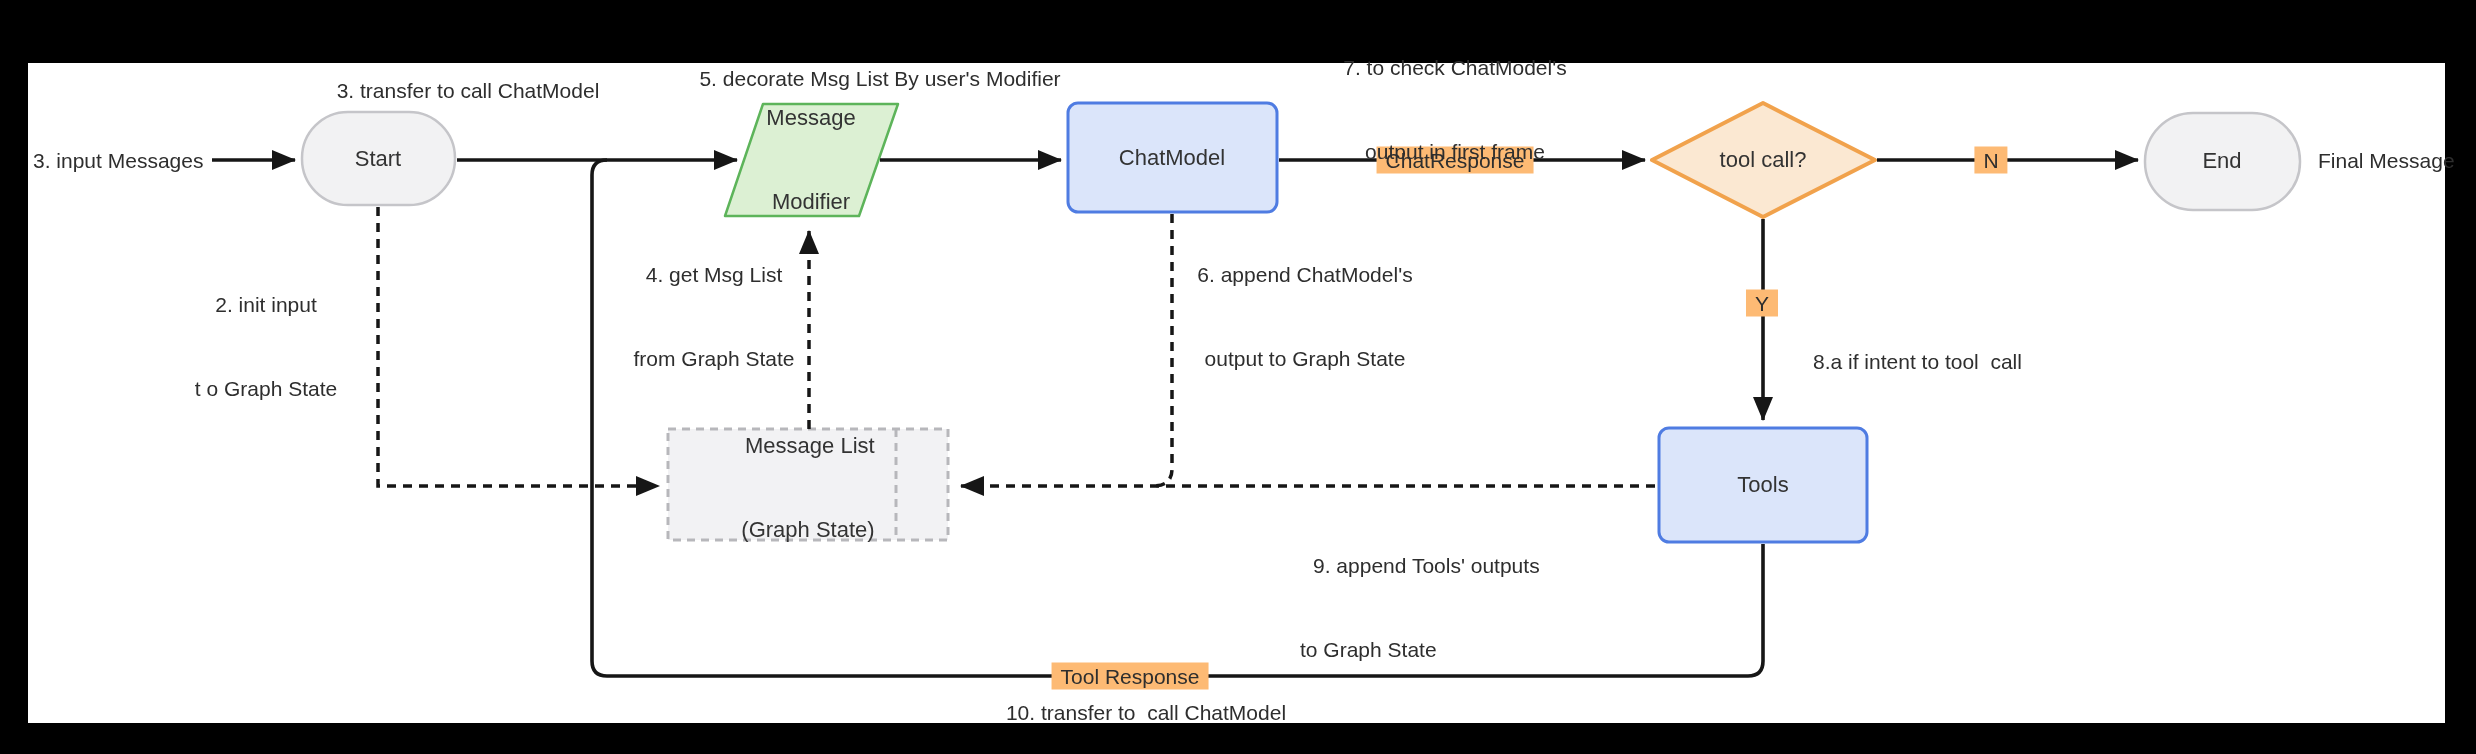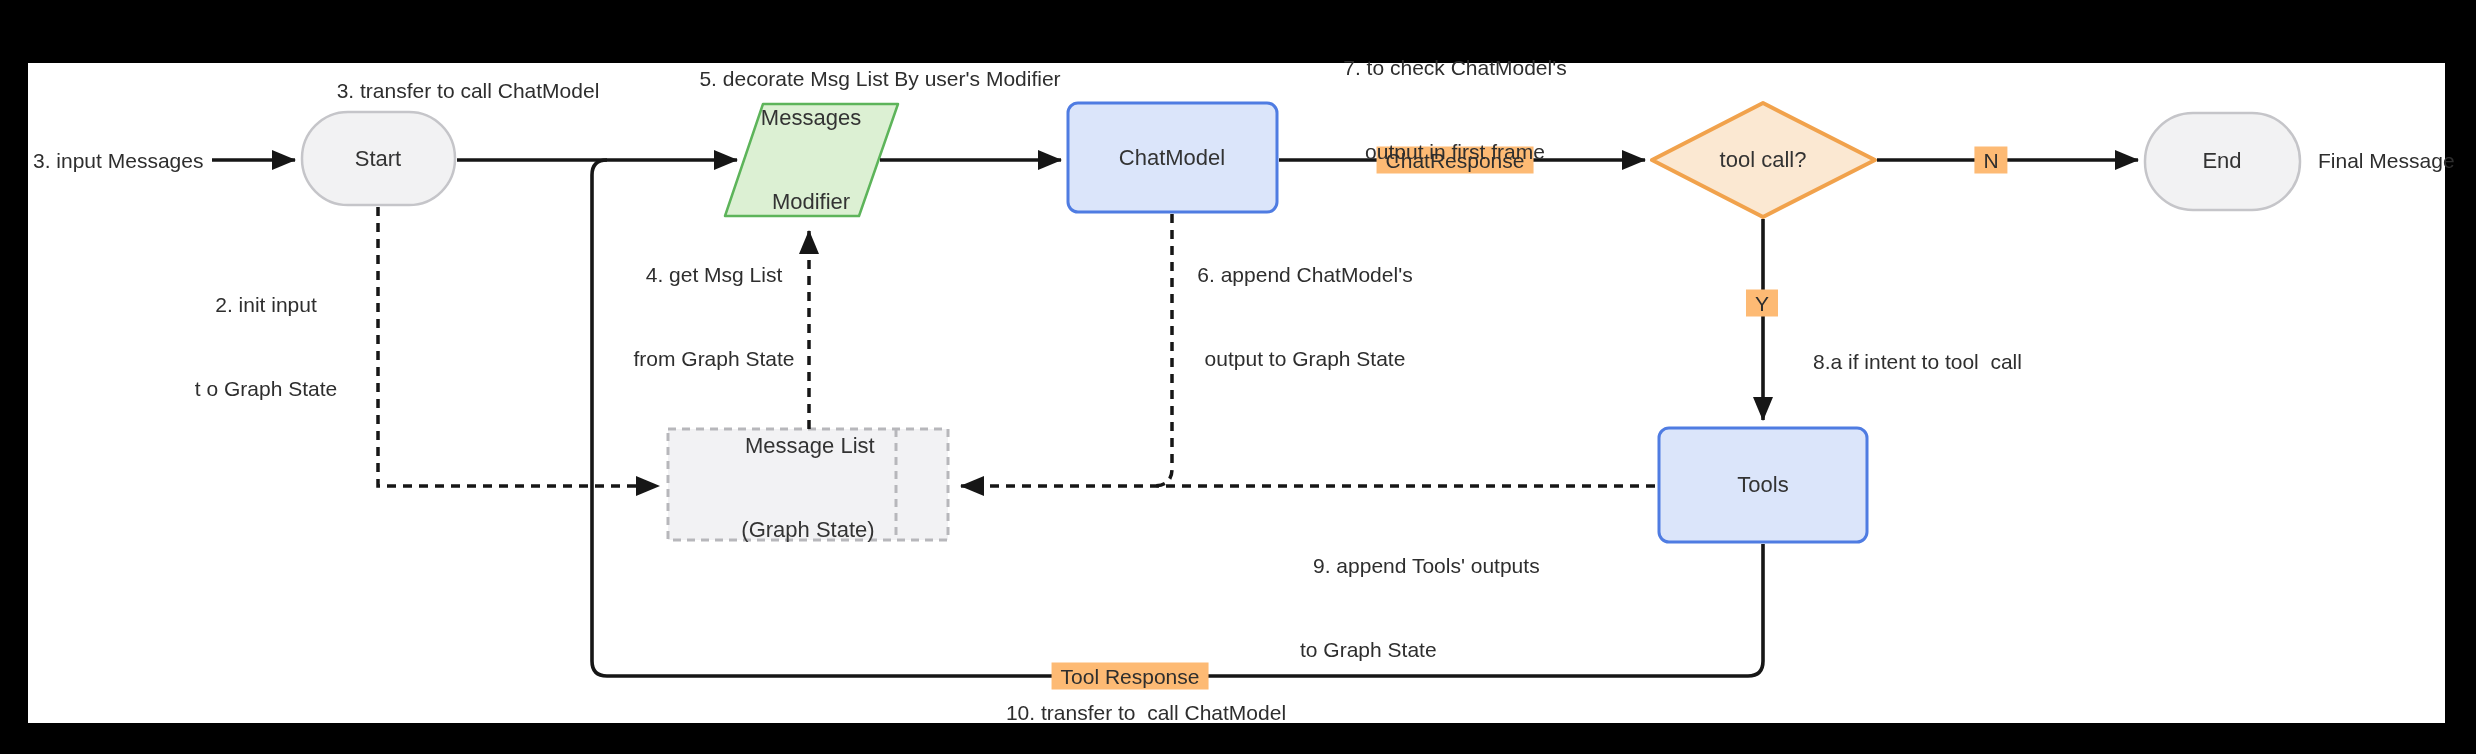--- a/index.html
+++ b/index.html
@@ -49,21 +49,21 @@
     <g fill="none" stroke="#161616" stroke-width="3.5" stroke-dasharray="9 7">
       <path d="M378 207 V486 H659" marker-end="url(#arr)"></path>
       <path d="M809 429 V231" marker-end="url(#arr)"></path>
       <path d="M1655 486 H961" marker-end="url(#arr)"></path>
       <path d="M1172 214 V469 Q1172 486 1153 486"></path>
     </g>
   </svg>
 
   <div class="lbl node-lbl ctr" style="left:378px;top:159px;">Start</div>
   <div class="lbl node-lbl ctr" style="left:811px;top:160px;">
-    <span>Messages</span>
+    <span>Message</span>
     <span>Modifier</span>
   </div>
   <div class="lbl node-lbl ctr" style="left:1172px;top:158px;">ChatModel</div>
   <div class="lbl node-lbl ctr" style="left:1763px;top:160px;">tool call?</div>
   <div class="lbl node-lbl ctr" style="left:2222px;top:161px;">End</div>
   <div class="lbl node-lbl ctr" style="left:1763px;top:485px;">Tools</div>
   <div class="lbl node-lbl ctr" style="left:808px;top:488px;text-align:right;">
     <span>Message List</span>
     <span>(Graph State)</span>
   </div>

